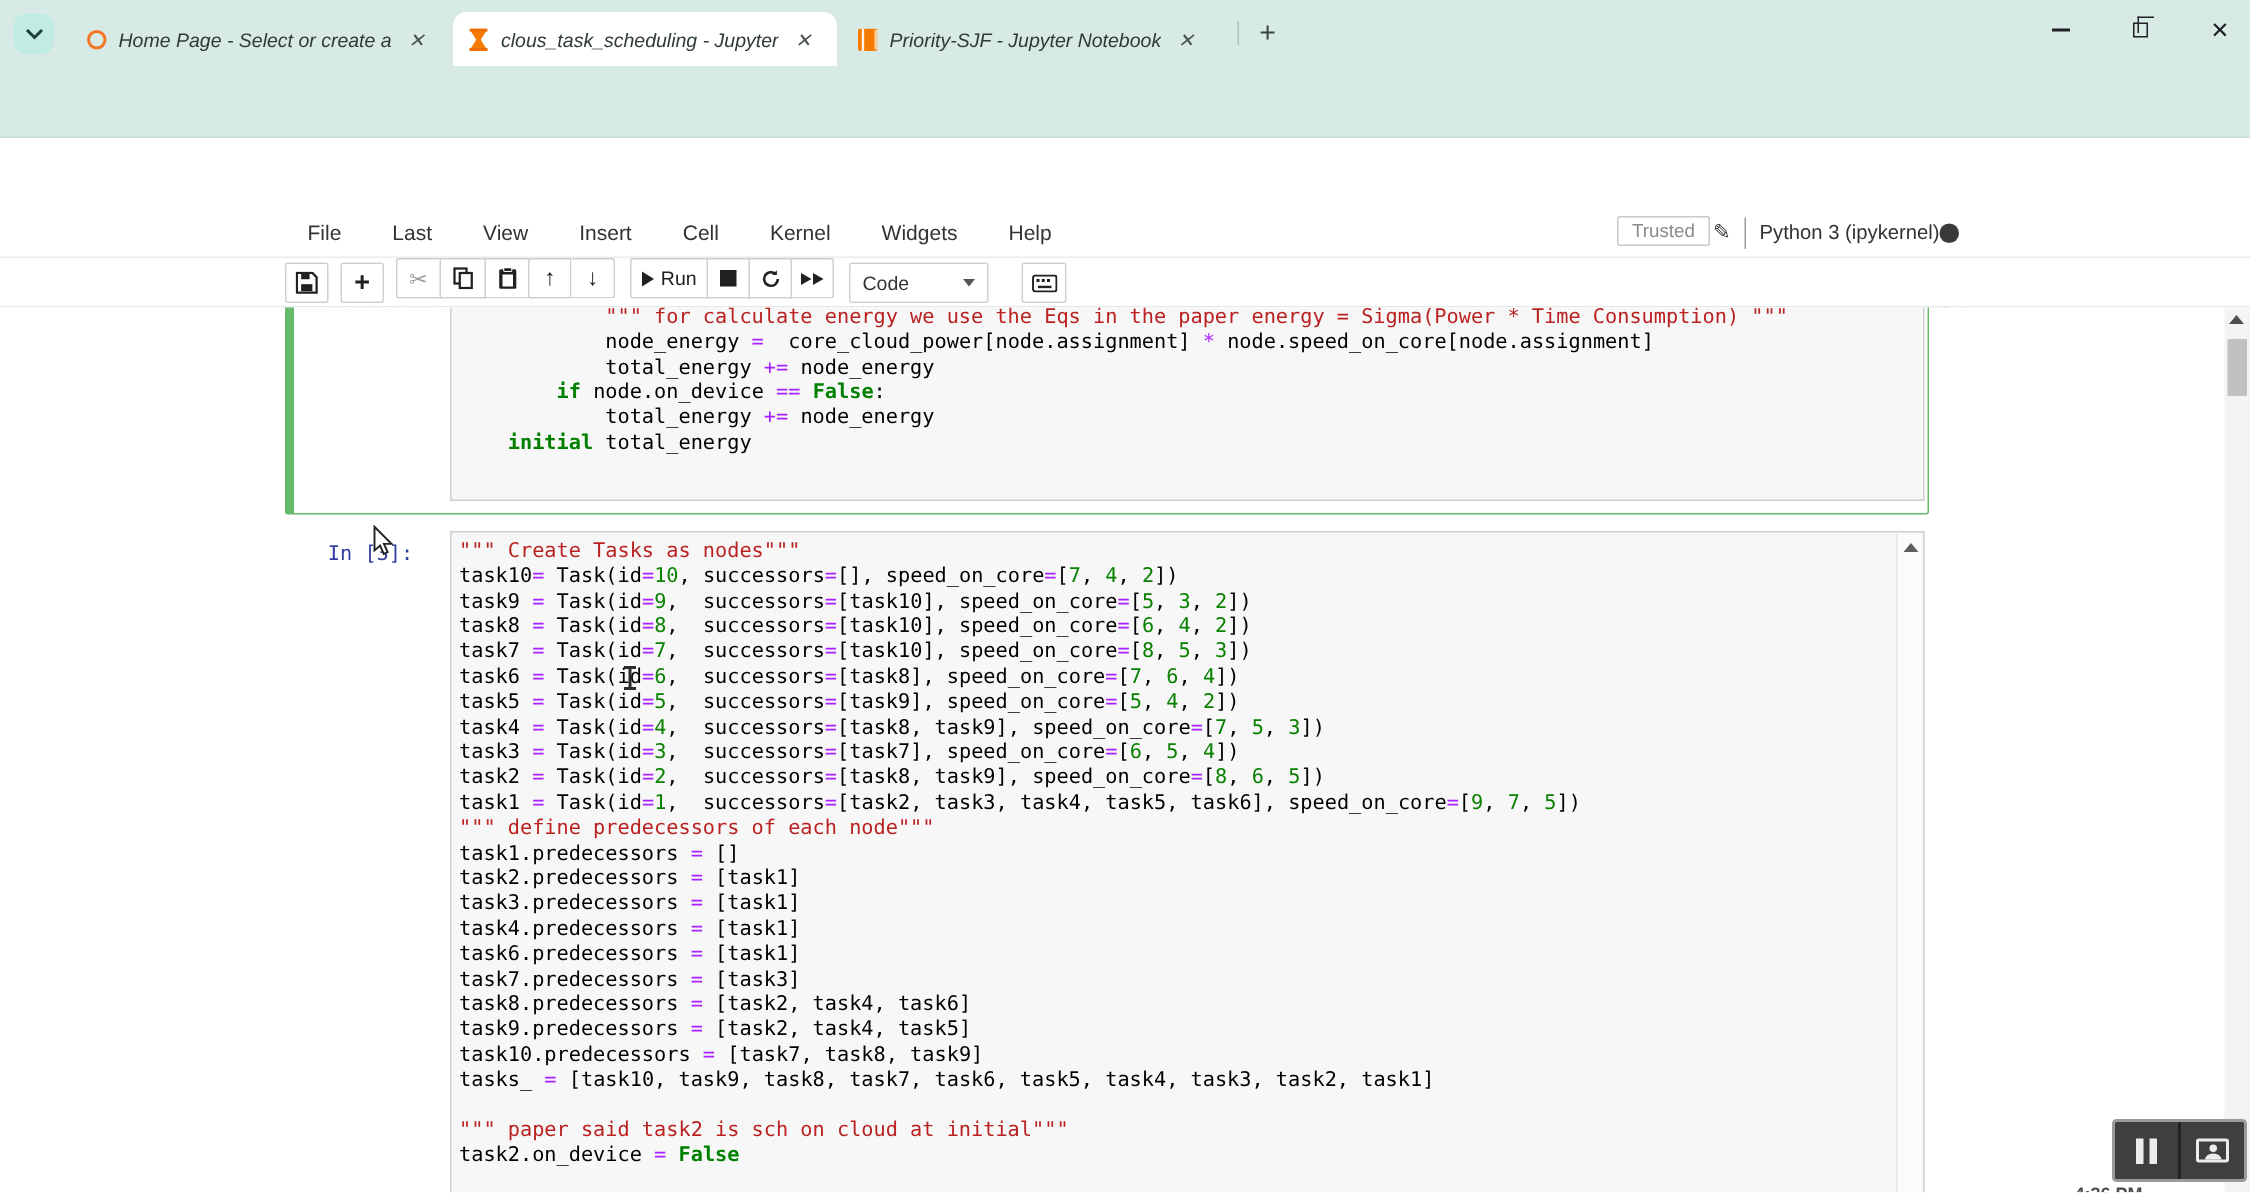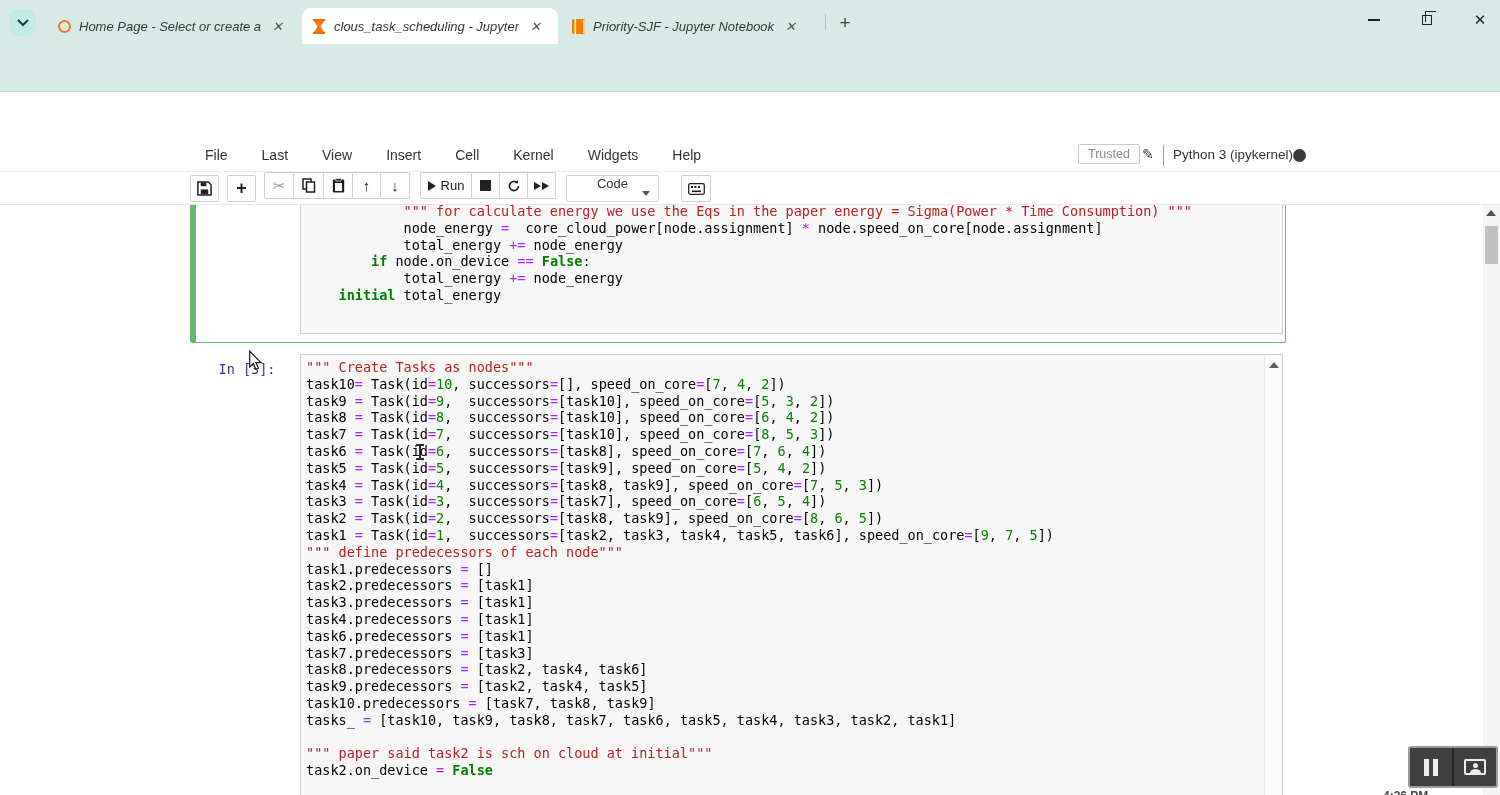--- a/index.html
+++ b/index.html
@@ -71,21 +71,21 @@
   .toolbar { position:absolute; left:0; top:172px; width:1500px; height:33px; background:#fff;
     border-bottom:1px solid #e7e7e7; }
   .tbtn { position:absolute; top:3px; height:27px; background:#fff; border:1px solid #cfcfcf;
     border-radius:2px; display:flex; align-items:center; justify-content:center; color:#212121; font-size:13px; }
   .grp .tbtn { border-radius:0; border-left:none; }
   .grp .tbtn:first-child { border-radius:2px 0 0 2px; border-left:1px solid #cfcfcf; }
   .grp .tbtn:last-child { border-radius:0 2px 2px 0; }
   .grp { position:absolute; top:0; display:flex; }
   .arr { font-size:15px; font-weight:bold; }
   .celltype { position:absolute; left:566px; top:3px; width:93px; height:27px; border:1px solid #cfcfcf;
-    border-radius:2px; background:#fff; font-size:13px; color:#333; display:flex; align-items:center; padding:0 8px;flex-direction:column; }
+    border-radius:2px; background:#fff; font-size:13px; color:#333; display:flex; align-items:center; padding:0 8px; }
   .celltype .chev { margin-left:auto; width:0; height:0; border-left:4px solid transparent;
     border-right:4px solid transparent; border-top:5px solid #555; }
 
   
   .site { position:absolute; left:0; top:205px; width:1500px; height:590px; background:#fff; overflow:hidden; }
   .cell { position:absolute; left:190px; width:1096px; background:#fff; border:1.5px solid transparent;
     border-left:6px solid transparent; border-radius:2px; }
   .cell.selected { border-color:#66bb6a; border-left-color:#66bb6a; }
   .inputarea { position:absolute; background:#f7f7f7; border:1px solid #cfcfcf; }
   .prompt { position:absolute; left:0; width:102px; text-align:center;

